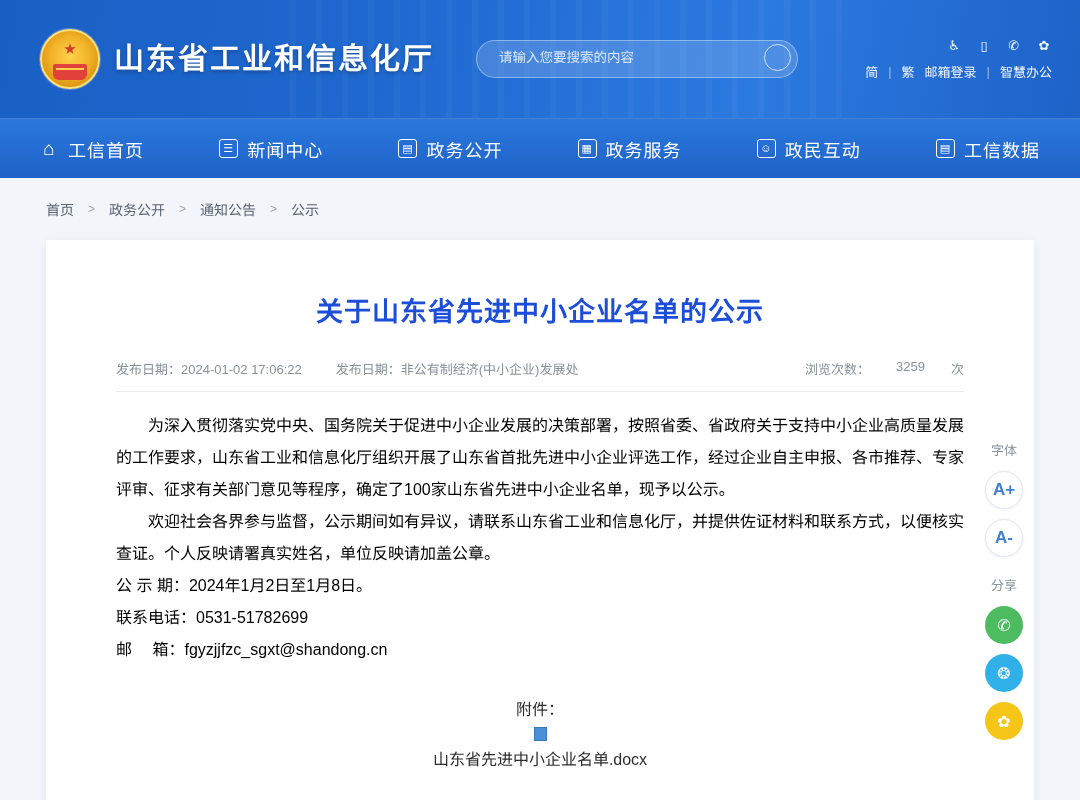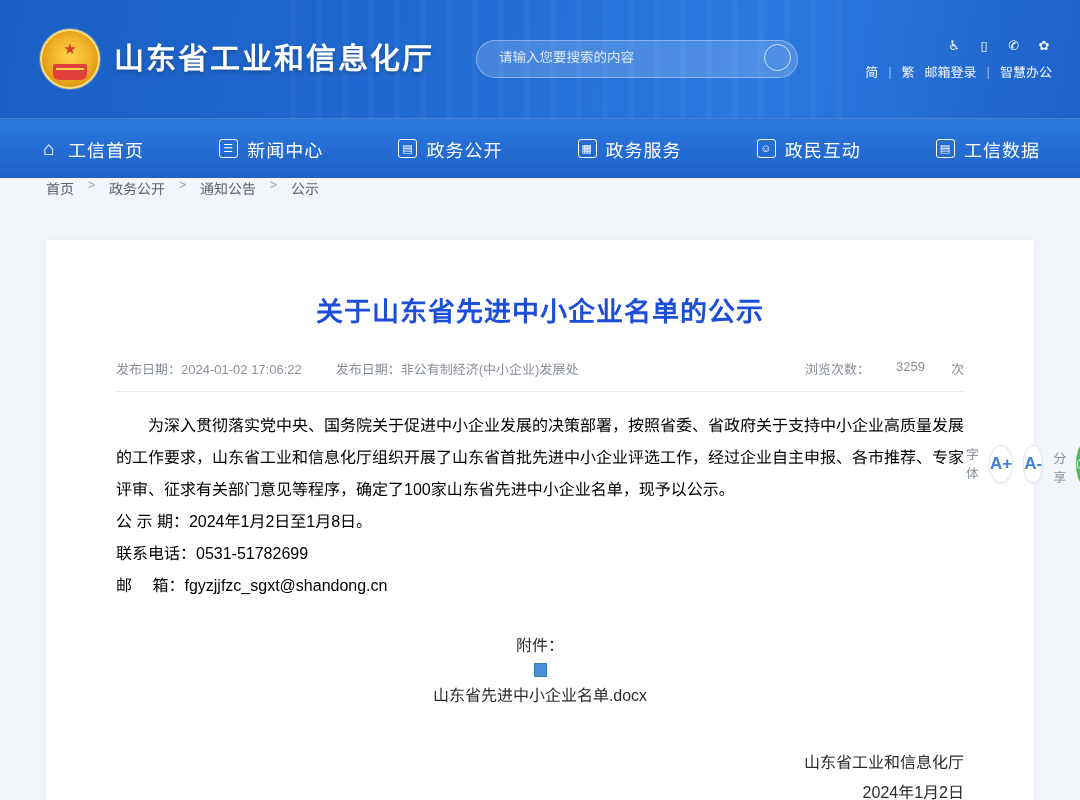--- a/index.html
+++ b/index.html
@@ -129,21 +129,21 @@
     width: 19px; height: 19px;
     border: 1.6px solid #fff; border-radius: 3px;
     display: inline-flex; align-items: center; justify-content: center;
     font-size: 11px; line-height: 1;
   }
   .nav-ico.home { border: 0; font-size: 19px; }
 
   
   .crumb {
     height: 62px;
-    display: flex; 
+    display: flex; align-items: center;
     padding: 0 46px;
     font-size: 14px; color: #5b6472;
     gap: 14px;
     background: #f2f5fa;
   }
   .crumb a { color: #5b6472; text-decoration: none; cursor: pointer; }
   .crumb .arrow { color: #9aa4b2; font-size: 12px; }
 
   
   .card {
@@ -194,21 +194,21 @@
     margin-top: 42px;
     text-align: right;
     font-size: 16px; color: #2c2c2c; line-height: 1.9;
   }
 
   
   .tools {
     position: absolute;
     right: -8px; top: 200px;
     width: 76px;
-    display: flex; flex-direction: row; align-items: center;
+    display: flex; flex-direction: column; align-items: center;
     gap: 10px;
   }
   .tools .label { font-size: 13px; color: #8b939d; margin-bottom: 2px; }
   .tool-btn {
     width: 38px; height: 38px; border-radius: 50%;
     background: #fff; border: 1px solid #e3e7ee;
     display: flex; align-items: center; justify-content: center;
     color: #3f7fd0; font-size: 17px; font-weight: bold;
     cursor: pointer;
     box-shadow: 0 1px 3px rgba(30,60,110,.08);
@@ -311,20 +311,21 @@
     </span>
     <span class="right">
       <span>浏览次数：</span>
       <span>3259</span>
       <span>次</span>
     </span>
   </div>
 
   <div class="body-text">
     <p class="indent">为深入贯彻落实党中央、国务院关于促进中小企业发展的决策部署，按照省委、省政府关于支持中小企业高质量发展的工作要求，山东省工业和信息化厅组织开展了山东省首批先进中小企业评选工作，经过企业自主申报、各市推荐、专家评审、征求有关部门意见等程序，确定了100家山东省先进中小企业名单，现予以公示。</p>
+    <p class="indent">欢迎社会各界参与监督，公示期间如有异议，请联系山东省工业和信息化厅，并提供佐证材料和联系方式，以便核实查证。个人反映请署真实姓名，单位反映请加盖公章。</p>
     <p class="line">公 示 期：2024年1月2日至1月8日。</p>
     <p class="line">联系电话：0531-51782699</p>
     <p class="line">邮　 箱：fgyzjjfzc_sgxt@shandong.cn</p>
   </div>
 
   <div class="attach">
     <span>附件：</span>
     <span class="doc-ico"></span>
     <a>山东省先进中小企业名单.docx</a>
   </div>

